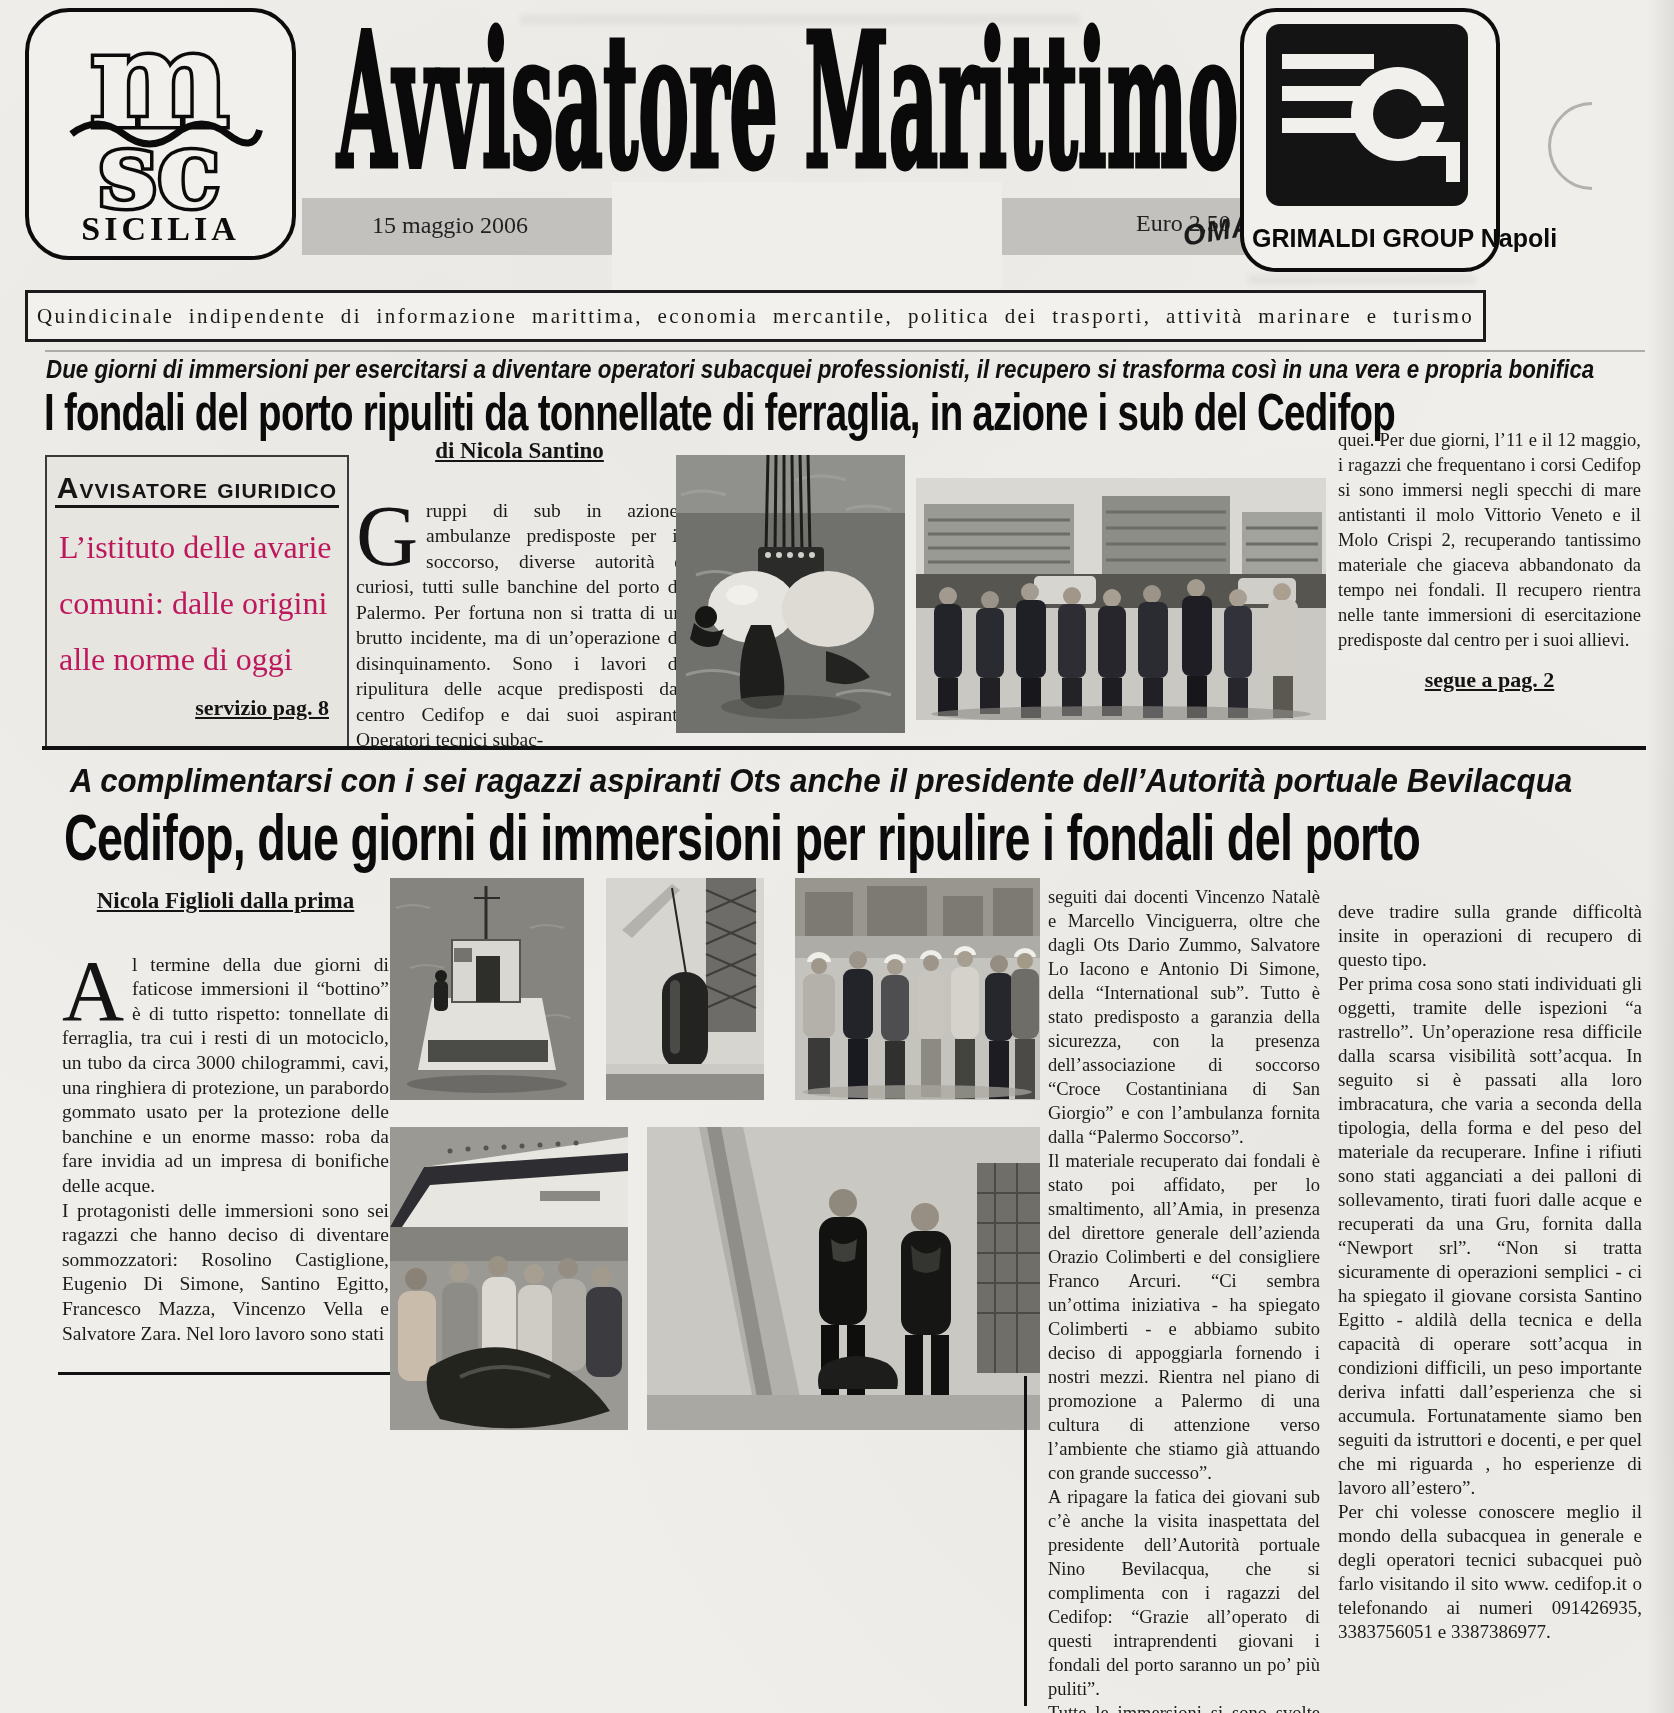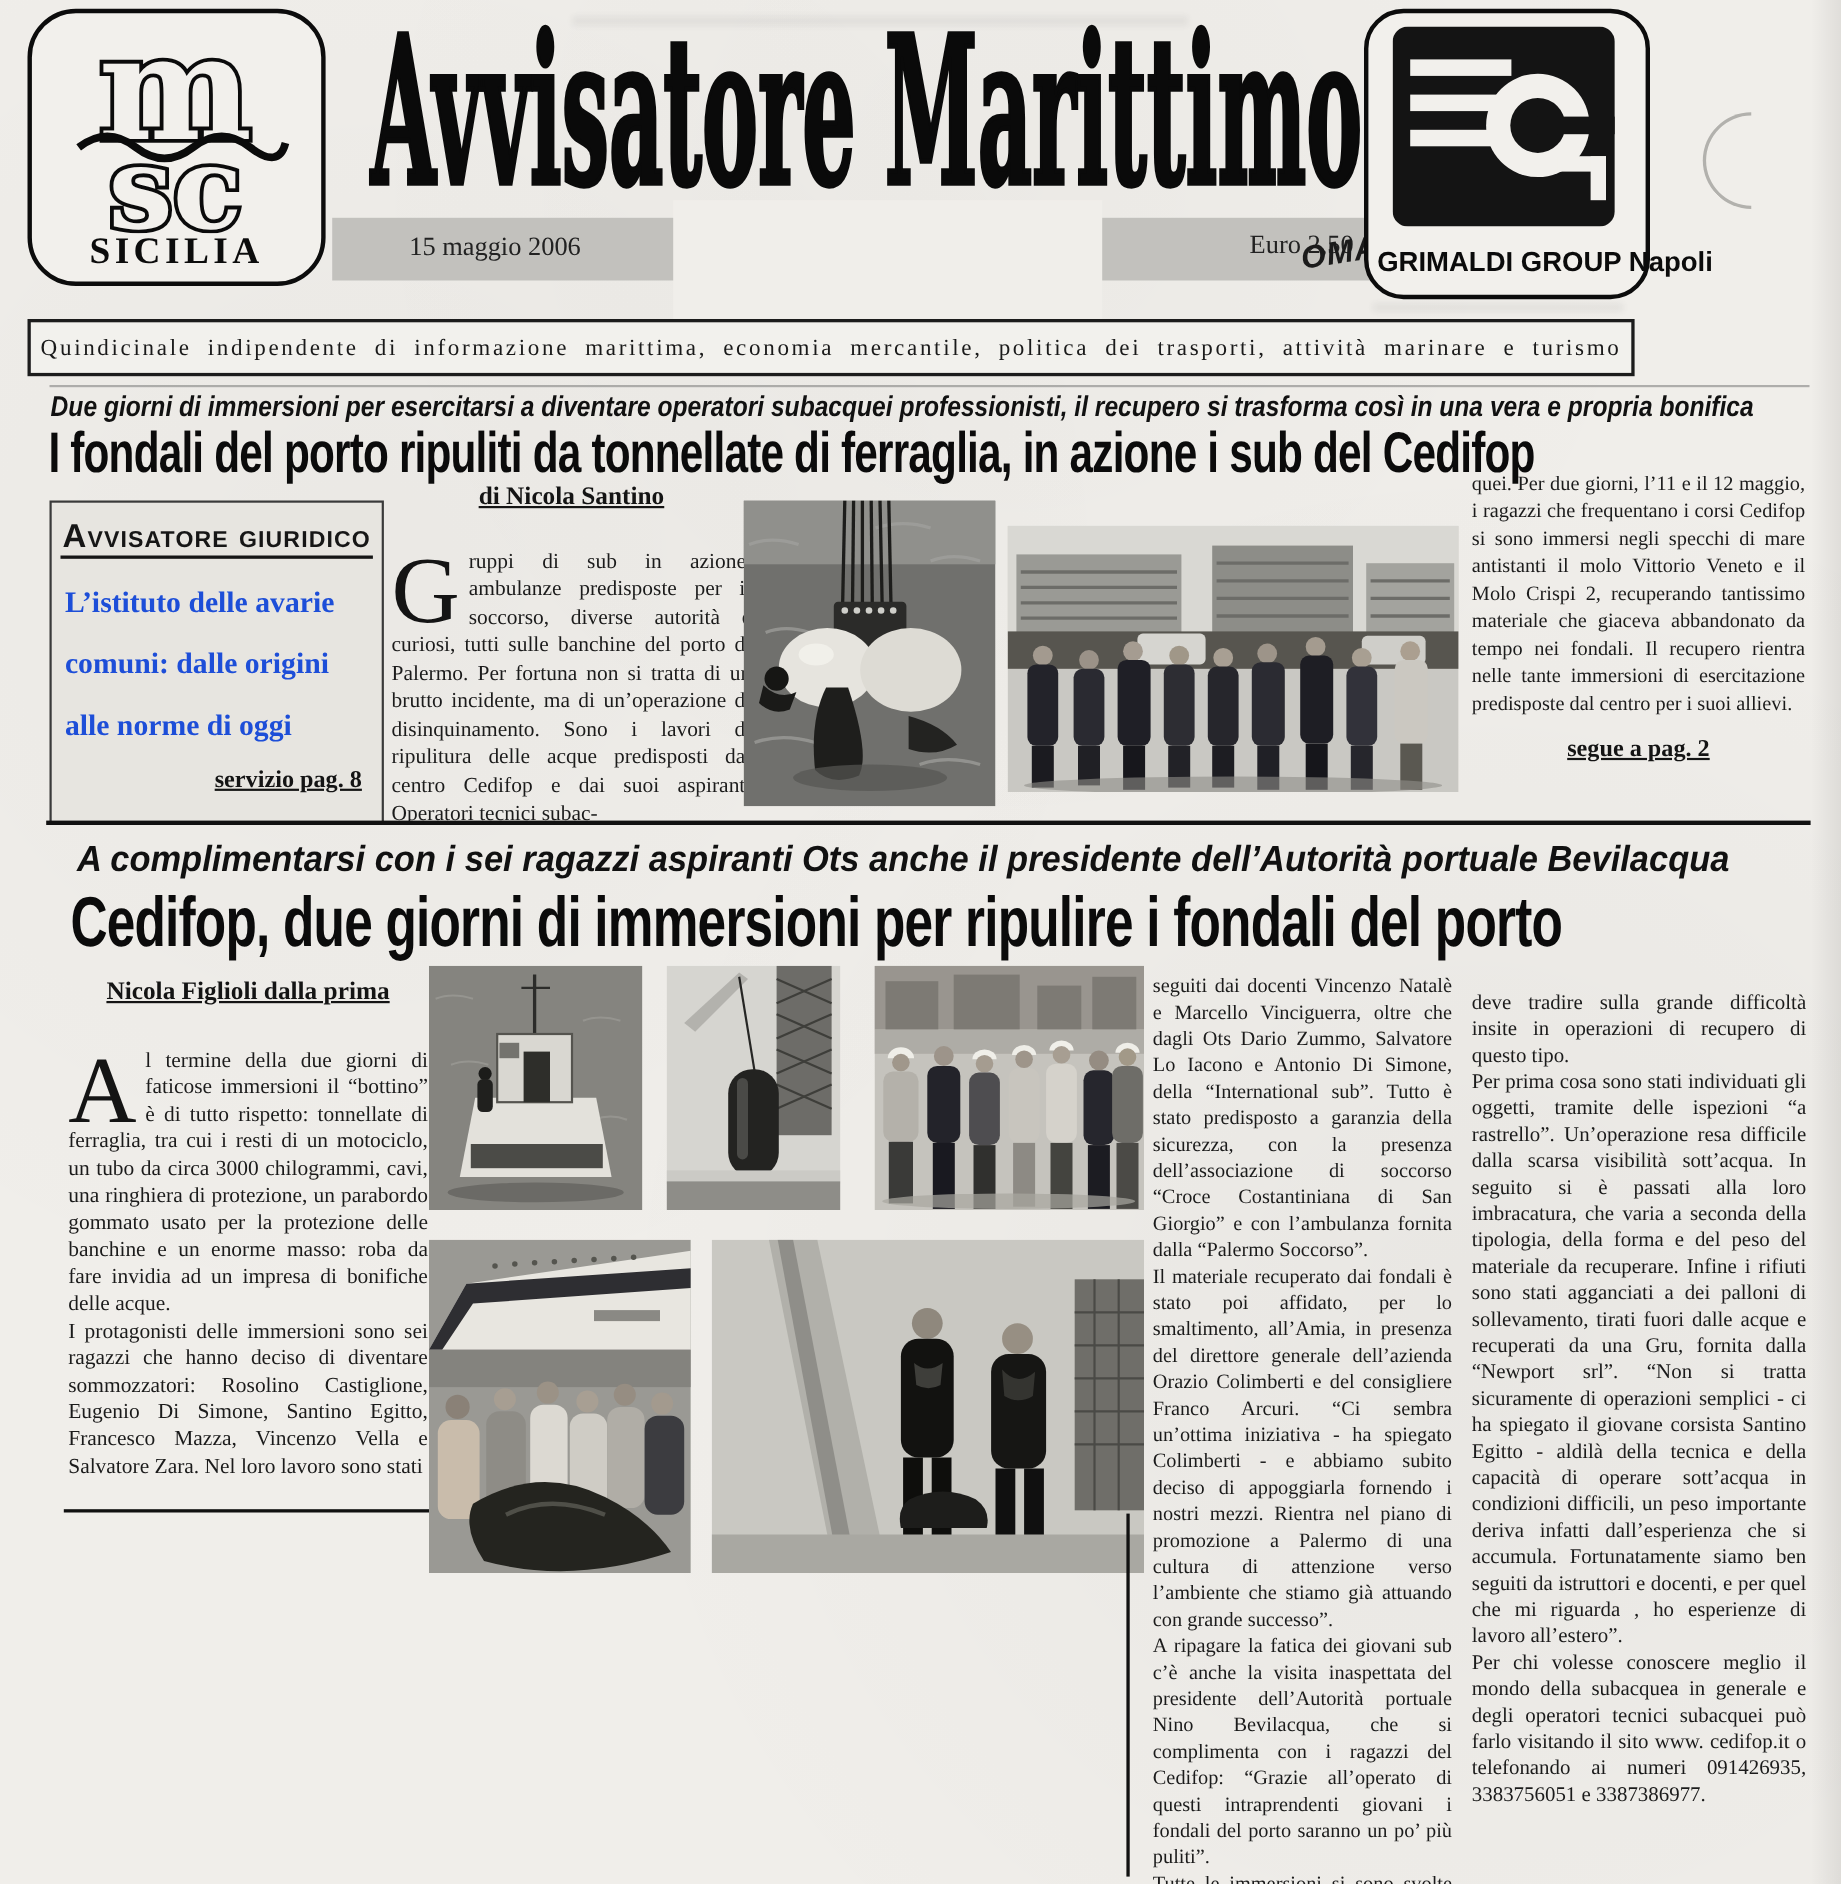--- a/index.html
+++ b/index.html
@@ -36,21 +36,21 @@
   
   .byline{font-weight:bold;font-size:23px;text-align:center;text-decoration:underline;color:#141414;}
   .bodycol{text-align:justify;color:#1b1b1b;white-space:pre-line;}
   .dropcap{float:left;font-weight:normal;font-size:86px;line-height:.76;padding:6px 8px 0 0;color:#141414;}
   .jump{font-weight:bold;font-size:22px;text-align:center;text-decoration:underline;}
   
   .sidebox{background:#e7e5e0;border:2px solid #3a3a3a;}
   .sidebox-label{font-family:"Liberation Sans",sans-serif;font-weight:bold;font-variant:small-caps;
         font-size:30px;letter-spacing:1px;text-align:center;color:#161616;}
   .sidebox-label span{border-bottom:3px solid #161616;padding:0 2px 1px 2px;}
-  .sidebox-title{font-weight:bold;font-size:27px;line-height:56px;color:#1d4ed8;}
+  .sidebox-title{font-weight:normal;font-size:32px;line-height:56px;color:#be185d;}
   .sidebox-ref{font-weight:bold;font-size:22px;text-decoration:underline;text-align:right;}
   .photo{display:block;}
   .ghost{position:absolute;background:repeating-linear-gradient(0deg, rgba(50,50,50,.14) 0 9px, transparent 9px 24px);
         filter:blur(3px);opacity:.45;pointer-events:none;}
   .edgeband{background:linear-gradient(90deg, transparent, rgba(0,0,0,.07));}
   .puncharc{border:3px solid #a3a29e;border-radius:50%;border-right-color:transparent;border-bottom-color:transparent;
         transform:rotate(-45deg);opacity:.8;}
 </style>
 </head>
 <body>

